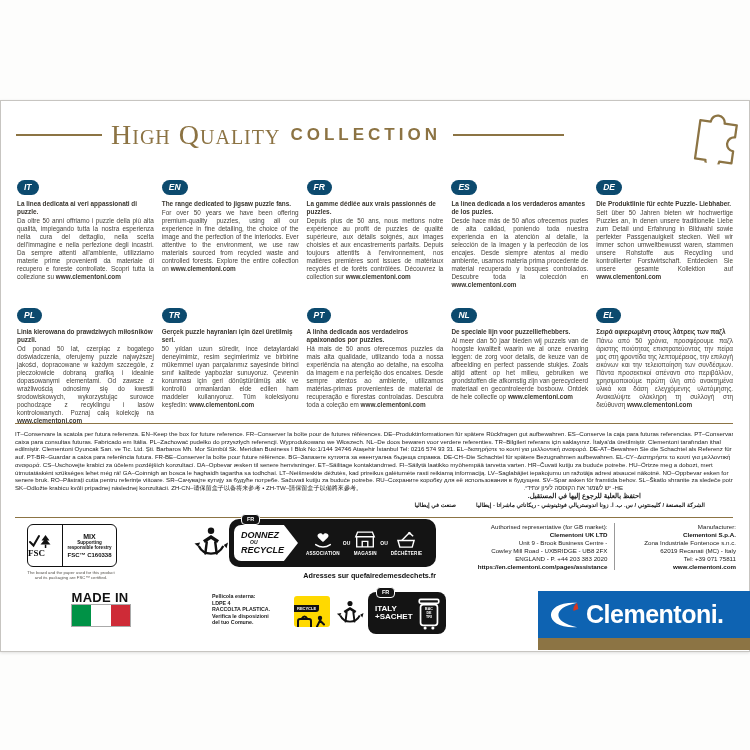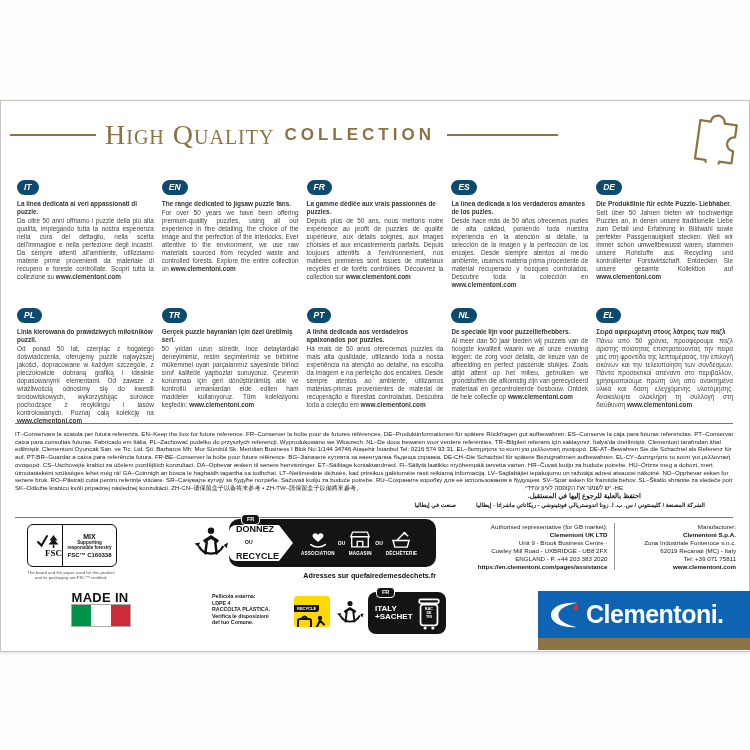--- a/index.html
+++ b/index.html
@@ -1,21 +1,21 @@
 <!DOCTYPE html>
 <html><head>
 <meta charset="utf-8">
 <style>
   html,body{margin:0;padding:0;width:750px;height:750px;background:#fdfdfc;overflow:hidden;
     font-family:"Liberation Sans",sans-serif;-webkit-font-smoothing:antialiased;}
   #stage{position:absolute;left:0;top:0;width:750px;height:750px;}
   .panel{position:absolute;left:0px;top:100px;width:748px;height:550px;background:#ffffff;
     border:1px solid #c7c5c1;box-shadow:0 1px 3px rgba(0,0,0,.12);}
   
-  .title-row{position:absolute;left:10px;top:118px;width:620px;height:34px;display:flex;align-items:center;}
+  .title-row{position:absolute;left:16px;top:118px;width:620px;height:34px;display:flex;align-items:center;}
   .rule-gold{height:2px;background:#8c7444;}
   .rl{width:86px;}
   .rr{flex:1;margin-right:72px;}
   .title-main{font-family:"Liberation Serif",serif;font-variant:small-caps;font-size:28px;
     color:#8c7343;letter-spacing:1px;padding:0 10px 0 9px;white-space:nowrap;}
   .title-sub{font-family:Liberation Sans, sans-serif;font-size:17px;font-weight:bold;color:#8c7343;
     letter-spacing:4px;padding-right:12px;white-space:nowrap;}
   .puzzle{position:absolute;right:5px;top:104px;transform:rotate(8deg);}
   
   .grid{position:absolute;left:17px;top:176px;width:716px;display:grid;
@@ -27,42 +27,42 @@
   .lang .url{font-weight:bold;color:#3a362f;}
   
   .fp{position:absolute;left:15px;width:718px;font-size:6.1px;line-height:7.7px;color:#1c1c1c;
     white-space:nowrap;overflow:hidden;}
   .fp.flex{display:flex;justify-content:space-between;}
   .rtl{direction:rtl;unicode-bidi:isolate;}
   .hr-gold{position:absolute;left:15px;width:718px;height:1px;background:#8c7444;}
   
   .fsc-box{position:absolute;left:27px;top:524px;width:88px;height:41px;border:1.5px solid #111;
     border-radius:6px;display:flex;align-items:stretch;background:#fff;}
-  .fsc-l{width:34px;display:flex;flex-direction:column;align-items:flex-end;justify-content:center;border-right:1px solid #111;}
+  .fsc-l{width:34px;display:flex;flex-direction:column;align-items:flex-start;justify-content:center;border-right:1px solid #111;}
   .fsc-l .fsc-word{font-family:"Liberation Serif",serif;font-weight:bold;font-size:9px;color:#111;line-height:9px;}
   .fsc-r{flex:1;display:flex;flex-direction:column;align-items:center;justify-content:center;text-align:center;color:#111;}
   .fsc-r .mix{font-weight:bold;font-size:7px;}
   .fsc-r .sup{font-weight:bold;font-size:4.6px;line-height:5.4px;}
   .fsc-r .code{font-weight:bold;font-size:6px;margin-top:1.5px;}
   .fsc-cap{position:absolute;left:24px;top:570px;width:94px;text-align:center;font-size:4.3px;
     line-height:5.4px;color:#55524c;}
   .miy{position:absolute;left:52px;top:590px;width:96px;text-align:center;font-weight:bold;
     font-size:13px;color:#111;letter-spacing:.3px;}
   .flag{position:absolute;left:71px;top:604px;width:58px;height:21px;border:1px solid #aaa;display:flex;}
   .flag div{flex:1;}
   
   .triman{position:absolute;}
   
   .badge-fr{position:absolute;left:229px;top:519px;width:207px;height:48px;background:#141414;
     border-radius:10px;display:flex;align-items:center;}
   .fr-pill{position:absolute;background:#141414;color:#fff;font-weight:bold;font-size:5.5px;
     padding:1px 5px 2px;border-radius:4px;border:1px solid #fff;}
-  .donnez-box{background:#fff;border-radius:7px 0 0 7px;width:64px;height:36px;
+  .donnez-box{background:#fff;border-radius:7px 0 0 7px;margin-left:5px;width:64px;height:36px;
     clip-path:polygon(0 0,78% 0,100% 50%,78% 100%,0 100%);display:flex;flex-direction:column;
-    align-items:flex-start;justify-content:space-between;padding-left:7px;box-sizing:border-box;}
+    align-items:flex-start;justify-content:center;padding-left:7px;box-sizing:border-box;font-style:italic;}
   .donnez-box .b1{font-weight:bold;font-size:9px;color:#111;line-height:9px;}
   .donnez-box .b2{font-weight:bold;font-size:5px;color:#111;line-height:5.5px;padding-left:9px;}
   .bicon{display:flex;flex-direction:column;align-items:center;color:#fff;}
   .bicon .lbl{font-size:4.6px;font-weight:bold;margin-top:2px;letter-spacing:.2px;}
   .ou-sep{color:#fff;font-size:5px;font-weight:bold;margin:0 3px;}
   .adresses{position:absolute;left:229px;top:571px;width:207px;text-align:right;font-weight:bold;
     font-size:7.2px;color:#111;}
   
   .pellicola{position:absolute;left:212px;top:593px;width:80px;font-size:5.3px;line-height:6.6px;
     font-weight:bold;color:#222;white-space:pre-line;}

